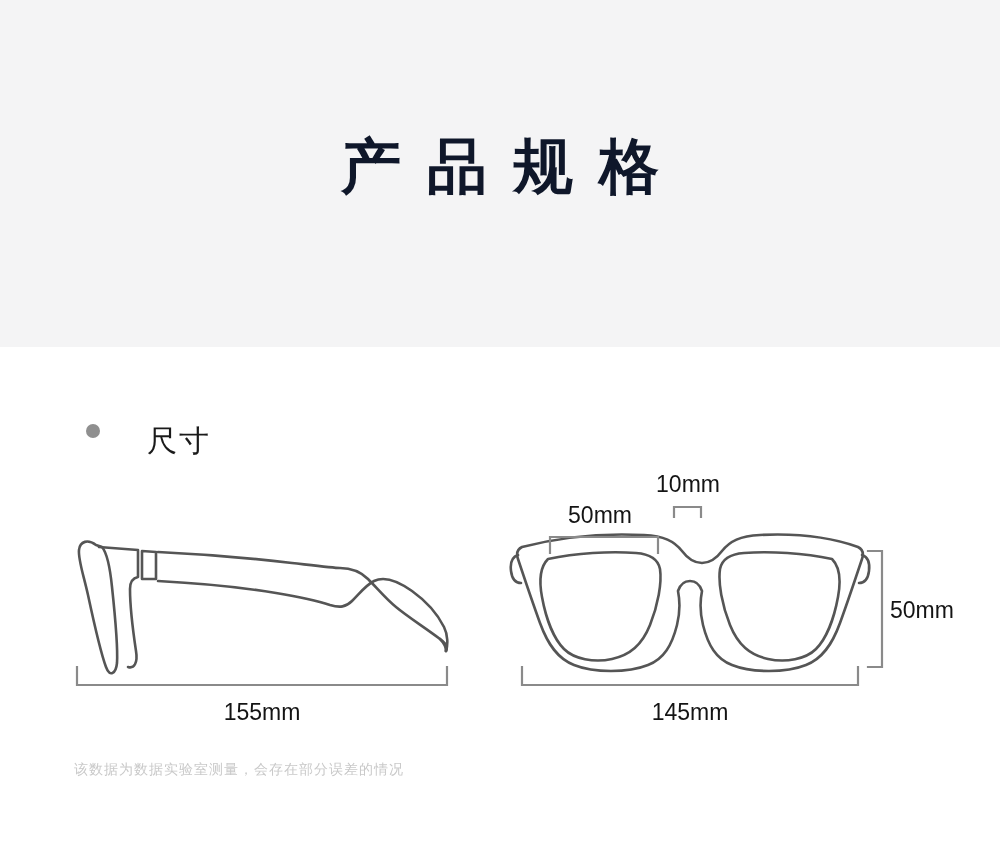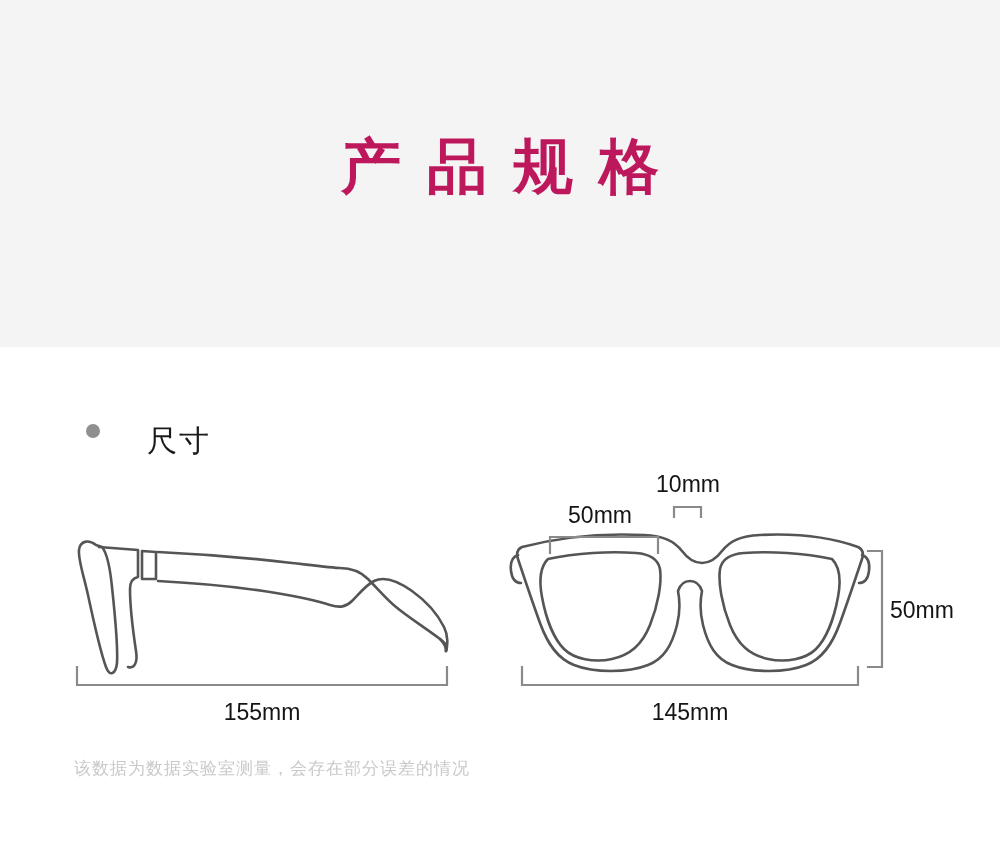--- a/index.html
+++ b/index.html
@@ -25,21 +25,21 @@
     background: #f4f4f5;
   }
   .page-title {
     position: absolute;
     left: 0;
     top: 131px;
     width: 1000px;
     text-align: center;
     font-size: 60px;
     font-weight: bold;
-    color: #be185d;
+    color: #0f172a;
     letter-spacing: 26px;
     text-indent: 26px;
     line-height: 72px;
     white-space: nowrap;
   }
 
   
   .section-row {
     position: absolute;
     left: 86px;
@@ -84,21 +84,21 @@
     font-family: "Liberation Sans", "DejaVu Sans", sans-serif;
     font-size: 23px;
     fill: #141414;
   }
 
   
   .disclaimer {
     position: absolute;
     left: 74px;
     top: 757px;
-    font-size: 17px;
+    font-size: 14px;
     color: #c9c9c9;
     letter-spacing: 1px;
     line-height: 24px;
     white-space: nowrap;
   }
 </style>
 </head>
 <body>
 
 <div class="header-band">

